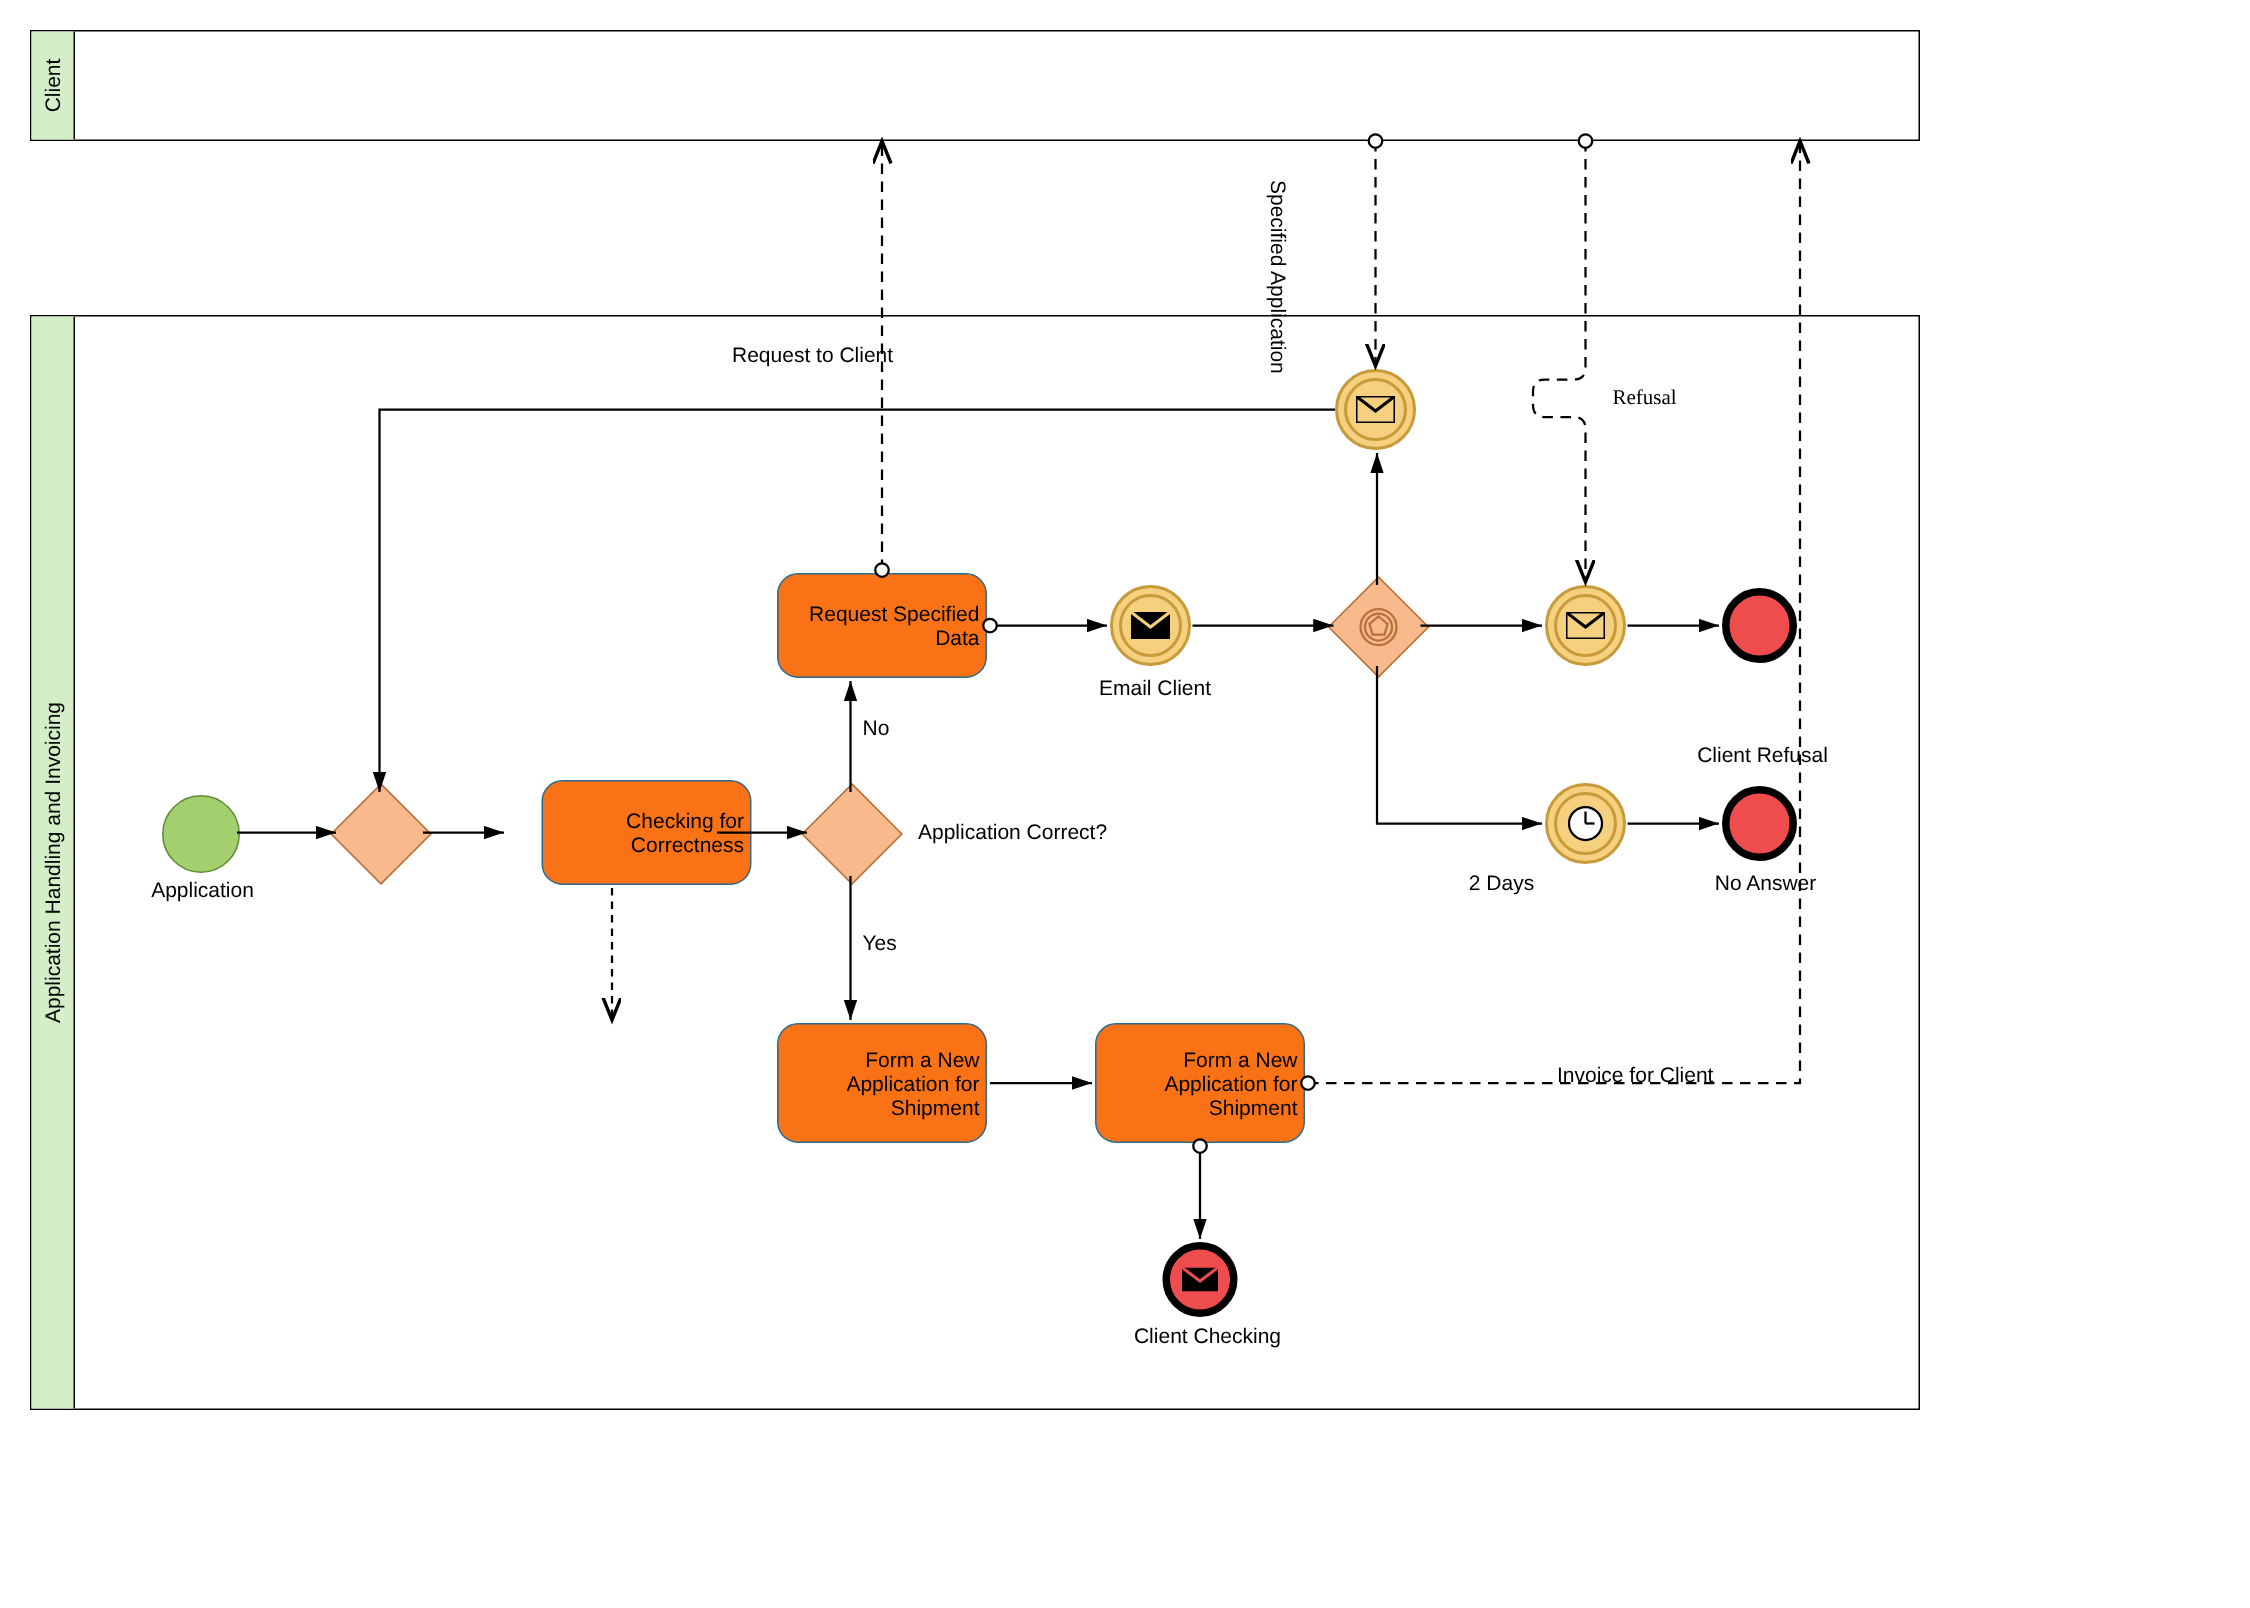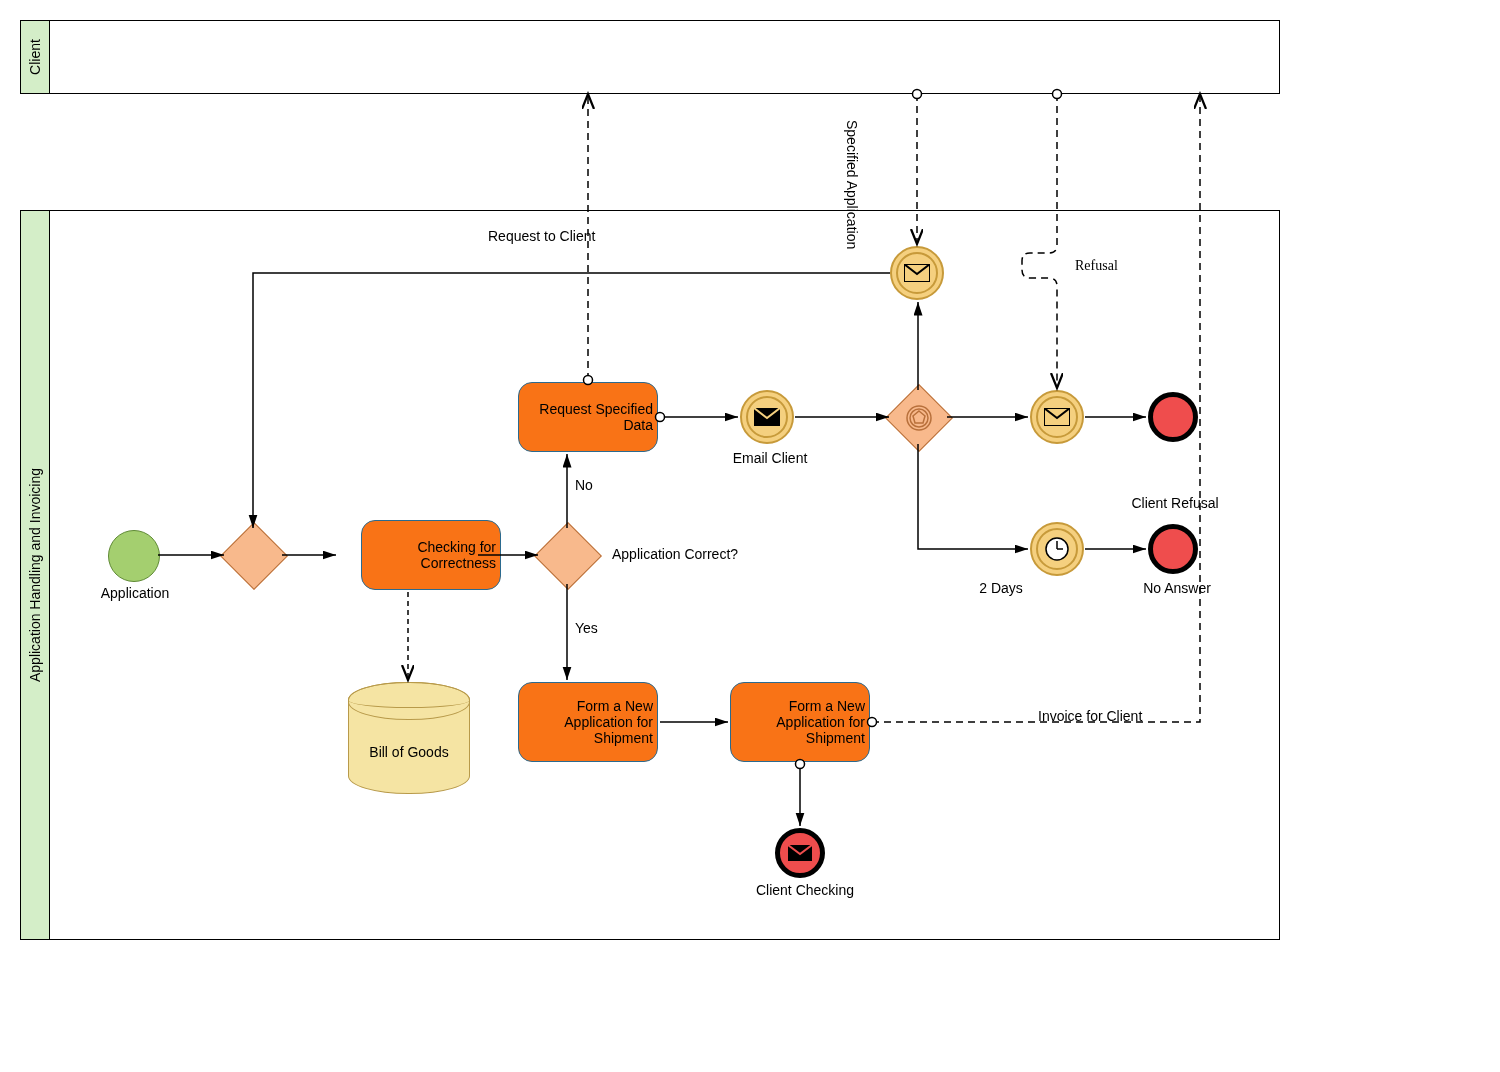--- a/index.html
+++ b/index.html
@@ -232,23 +232,20 @@
   <div class="label" style="left:1112px; top:560px; width:90px;">No Answer</div>
 
   <div class="task" style="left:498px; top:662px; width:140px; height:80px;">
     <span>Form a New Application for Shipment</span>
   </div>
 
   <div class="task" style="left:710px; top:662px; width:140px; height:80px;">
     <span>Form a New Application for Shipment</span>
   </div>
 
-  <div class="datastore" style="left:328px; top:662px;">
-    <span style="position:relative; top:14px;">Bill of Goods</span>
-  </div>
 
   <div class="end-event" style="left:755px; top:808px; display:flex;align-items:center;justify-content:center;">
     <svg class="envelope-svg" width="24" height="16">
         <rect x="0" y="0" width="24" height="16" fill="#000"></rect>
         <polyline points="0,0 12,9 24,0" fill="none" stroke="#ef4d4d" stroke-width="2"></polyline>
       </svg>
   </div>
   <div class="label" style="left:735px; top:862px; width:100px;">Client Checking</div>
 
   <div class="label" style="left:555px; top:457px;">No</div>

